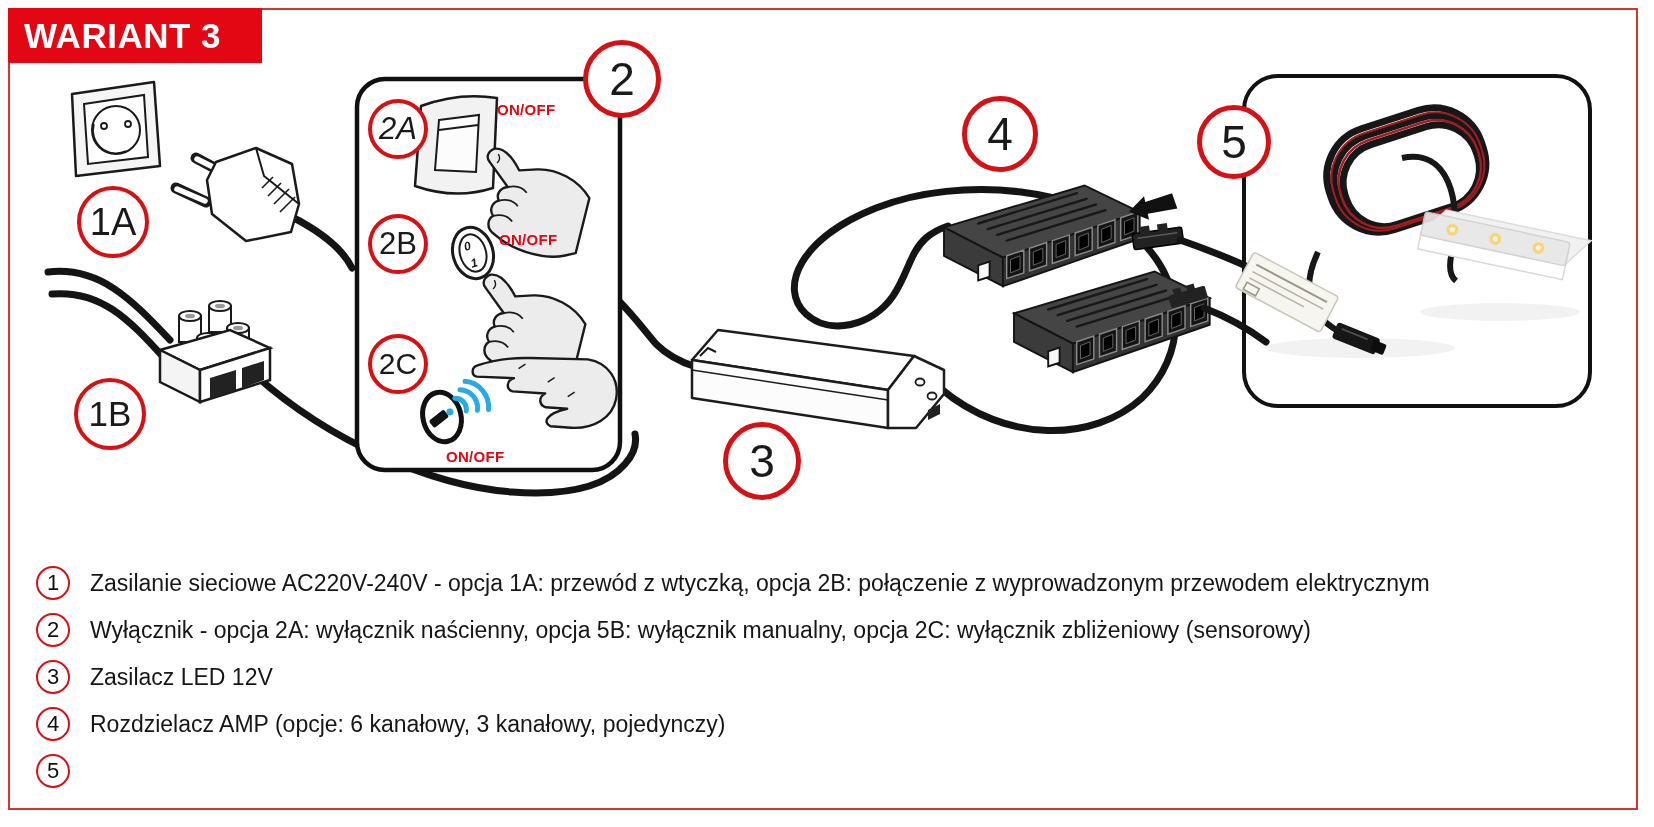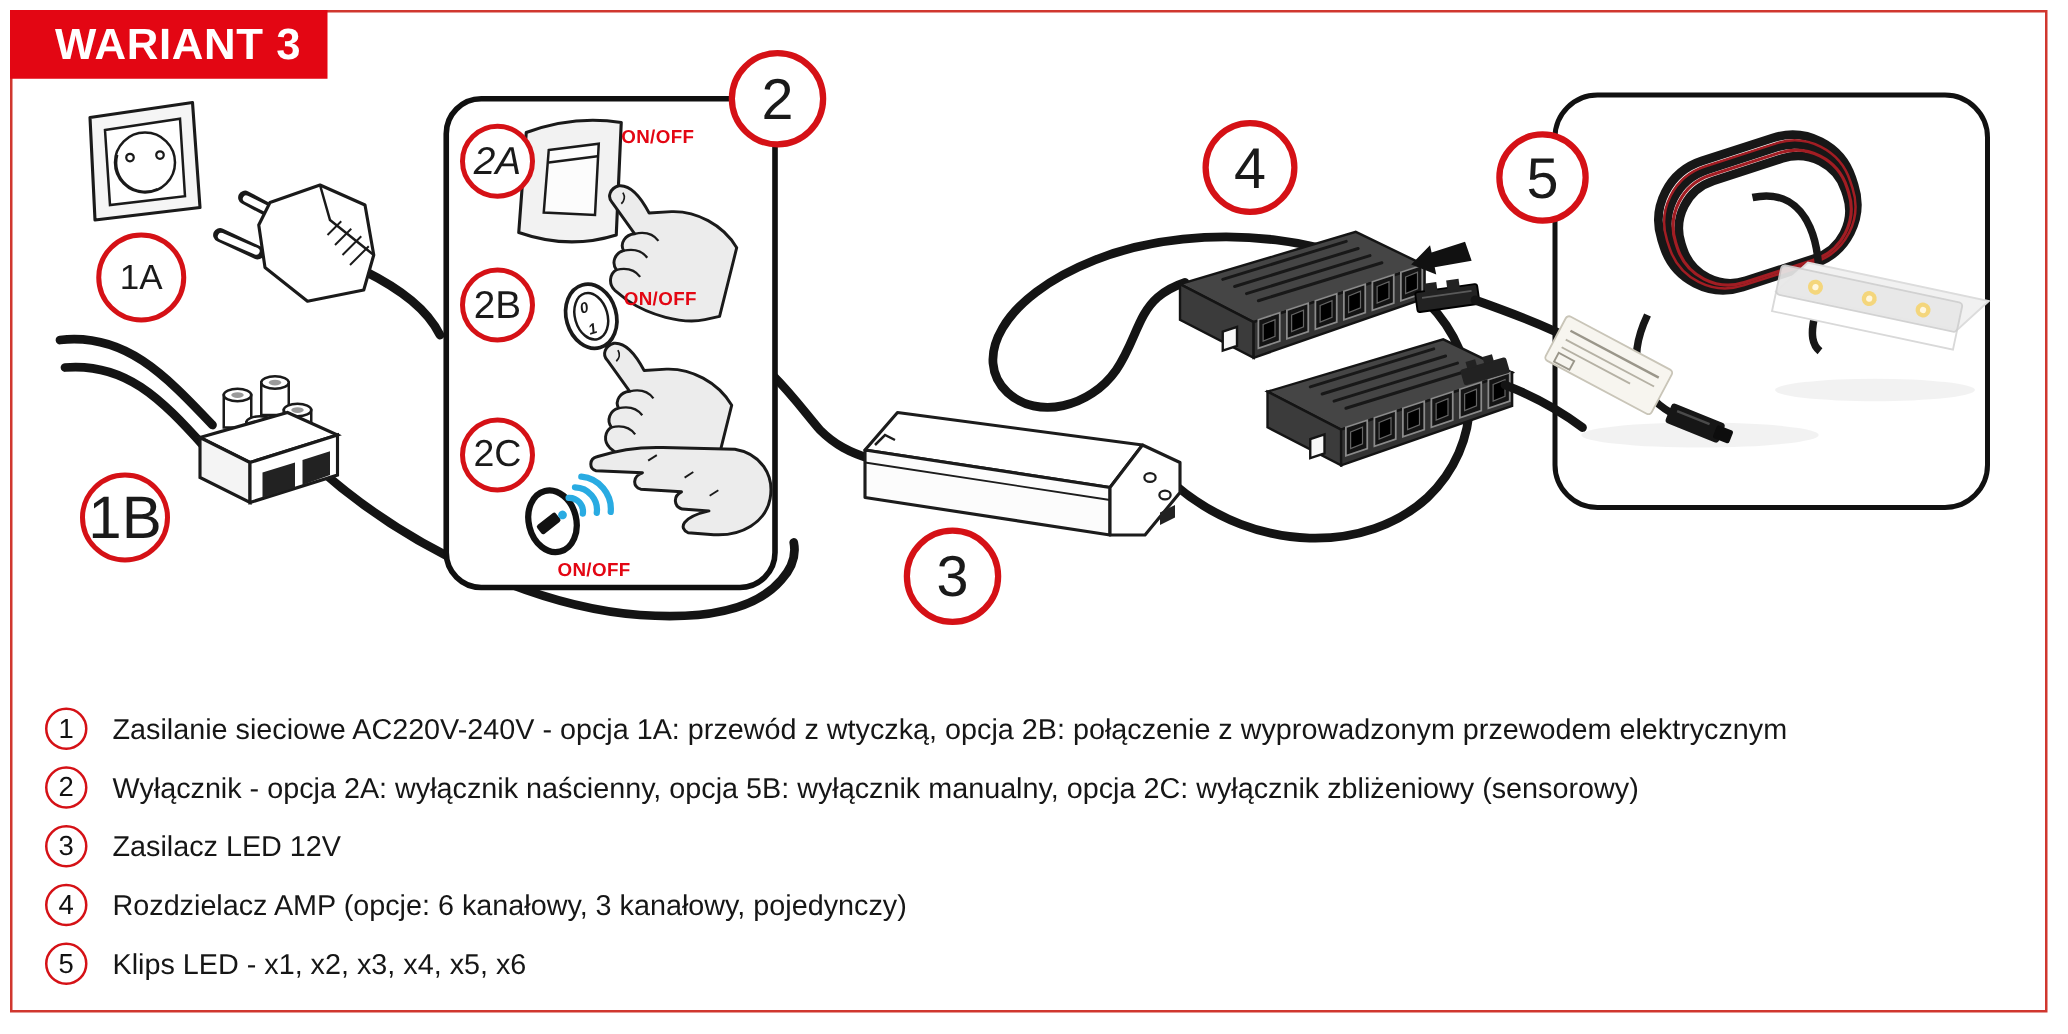--- a/index.html
+++ b/index.html
@@ -6,21 +6,21 @@
     --accent-red:#d51116;
     --header-red:#e30613;
     --signal-blue:#29abe2;
     --device-dark:#3d3d3d;
   }
   html,body{margin:0;padding:0;background:#fff;}
   body{font-family:"Liberation Sans",sans-serif;}
   .stage{position:relative;width:1654px;height:827px;background:#fff;overflow:hidden;}
   .frame{position:absolute;left:8px;top:8px;width:1630px;height:802px;border:2px solid #d0372f;box-sizing:border-box;pointer-events:none;}
   .header{position:absolute;left:8px;top:8px;width:254px;height:55px;background:var(--header-red);
-          color:#fff;font-weight:bold;font-size:35px;line-height:55px;padding-left:36px;
+          color:#fff;font-weight:bold;font-size:35px;line-height:55px;padding-left:16px;
           box-sizing:border-box;letter-spacing:.5px;z-index:5;}
   svg.diagram{position:absolute;left:0;top:0;z-index:1;}
   .badge{position:absolute;border:4px solid var(--accent-red);border-radius:50%;background:#fff;
          color:#1a1a1a;display:flex;align-items:center;justify-content:center;
          transform:translate(-50%,-50%);box-sizing:border-box;z-index:4;}
   .badge--lg{border-width:5px;}
   .onoff{position:absolute;color:var(--header-red);font-weight:bold;font-size:15px;letter-spacing:.3px;z-index:4;}
   .legend{position:absolute;left:36px;top:566px;z-index:3;}
   .legend-row{display:flex;align-items:center;height:34px;margin-bottom:13px;}
   .legend-num{width:34px;height:34px;border:2.5px solid var(--accent-red);border-radius:50%;
@@ -237,22 +237,22 @@
             <circle cx="30" cy="24" r="2.5" fill="#fff7df"></circle>
           <circle cx="74" cy="24" r="6" fill="#f4d67c"></circle>
             <circle cx="74" cy="24" r="2.5" fill="#fff7df"></circle>
           <circle cx="118" cy="24" r="6" fill="#f4d67c"></circle>
             <circle cx="118" cy="24" r="2.5" fill="#fff7df"></circle>
         </g>
       </g>
     </g>
   </svg>
 
-  <div class="badge" style="left:113px;top:222px;width:72px;height:72px;font-size:28px;">1A</div>
-  <div class="badge" style="left:100px;top:414px;width:72px;height:72px;font-size:48px;">1B</div>
+  <div class="badge" style="left:113px;top:222px;width:72px;height:72px;font-size:38px;">1A</div>
+  <div class="badge" style="left:110px;top:414px;width:72px;height:72px;font-size:35px;">1B</div>
   <div class="badge badge--lg" style="left:622px;top:79px;width:78px;height:78px;font-size:46px;">2</div>
   <div class="badge" style="left:398px;top:129px;width:60px;height:60px;font-size:31px;font-style:italic;">2A</div>
   <div class="badge" style="left:398px;top:244px;width:60px;height:60px;font-size:31px;">2B</div>
   <div class="badge" style="left:398px;top:364px;width:60px;height:60px;font-size:30px;">2C</div>
   <div class="badge badge--lg" style="left:762px;top:461px;width:78px;height:78px;font-size:46px;">3</div>
   <div class="badge badge--lg" style="left:1000px;top:134px;width:76px;height:76px;font-size:46px;">4</div>
   <div class="badge badge--lg" style="left:1234px;top:142px;width:74px;height:74px;font-size:46px;">5</div>
 
   <div class="onoff" style="left:497px;top:101px;">ON/OFF</div>
   <div class="onoff" style="left:499px;top:231px;">ON/OFF</div>
@@ -270,16 +270,15 @@
     <div class="legend-row">
       <div class="legend-num">3</div>
       <div class="legend-text">Zasilacz LED 12V</div>
     </div>
     <div class="legend-row">
       <div class="legend-num">4</div>
       <div class="legend-text">Rozdzielacz AMP (opcje: 6 kanałowy, 3 kanałowy, pojedynczy)</div>
     </div>
     <div class="legend-row">
       <div class="legend-num">5</div>
-      <div class="legend-text">Klips LED - x1, x2, x3, x4, x5, x6</div>
     </div>
   </div>
 </div>
 
 </body></html>

